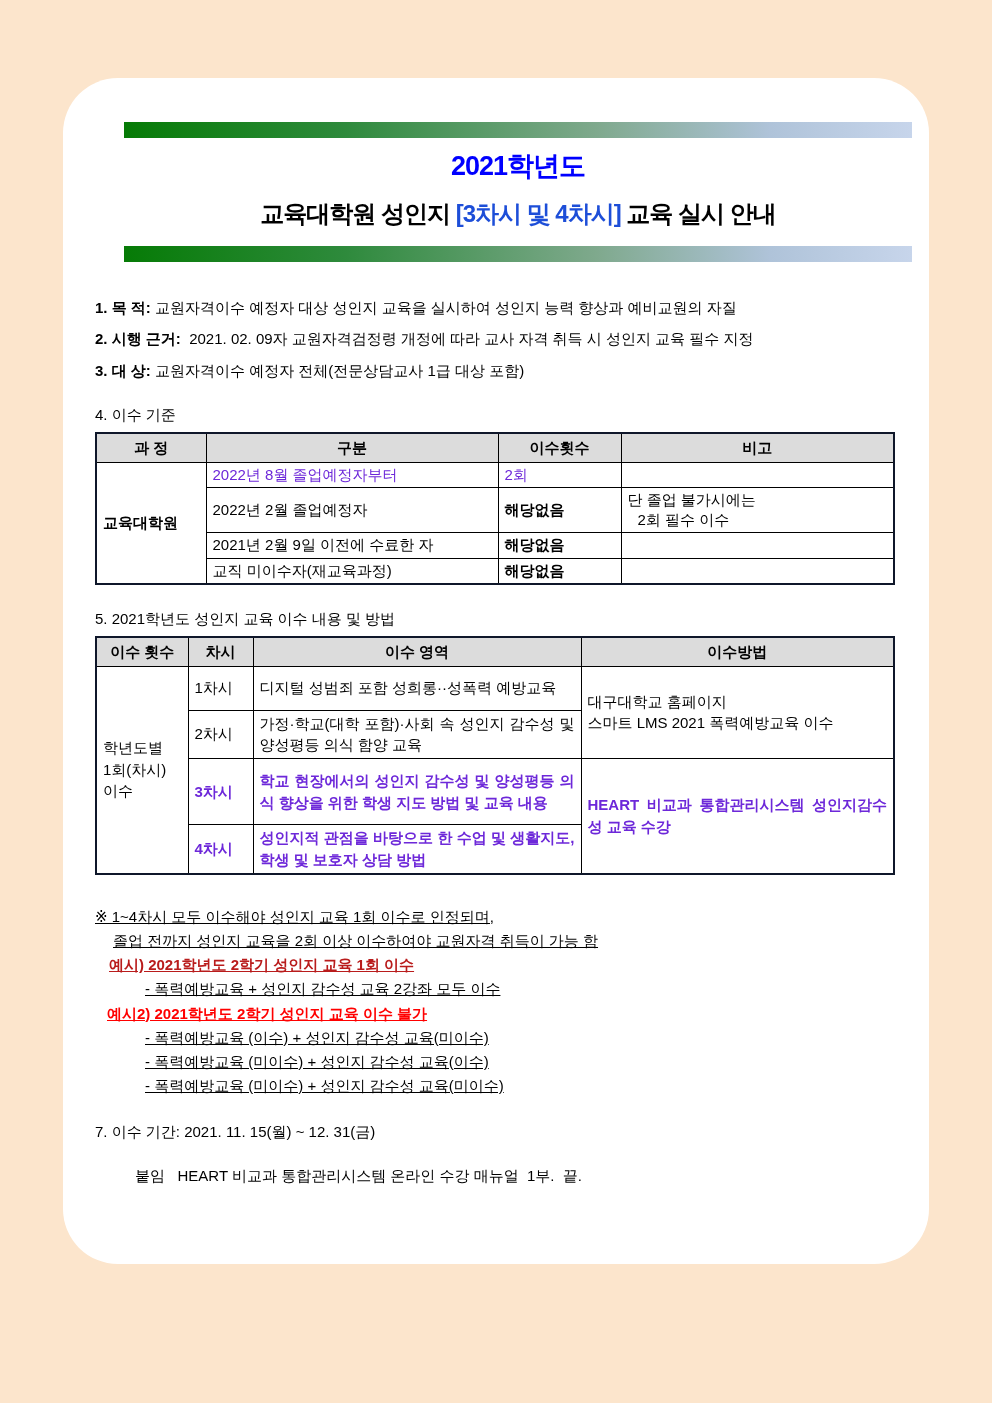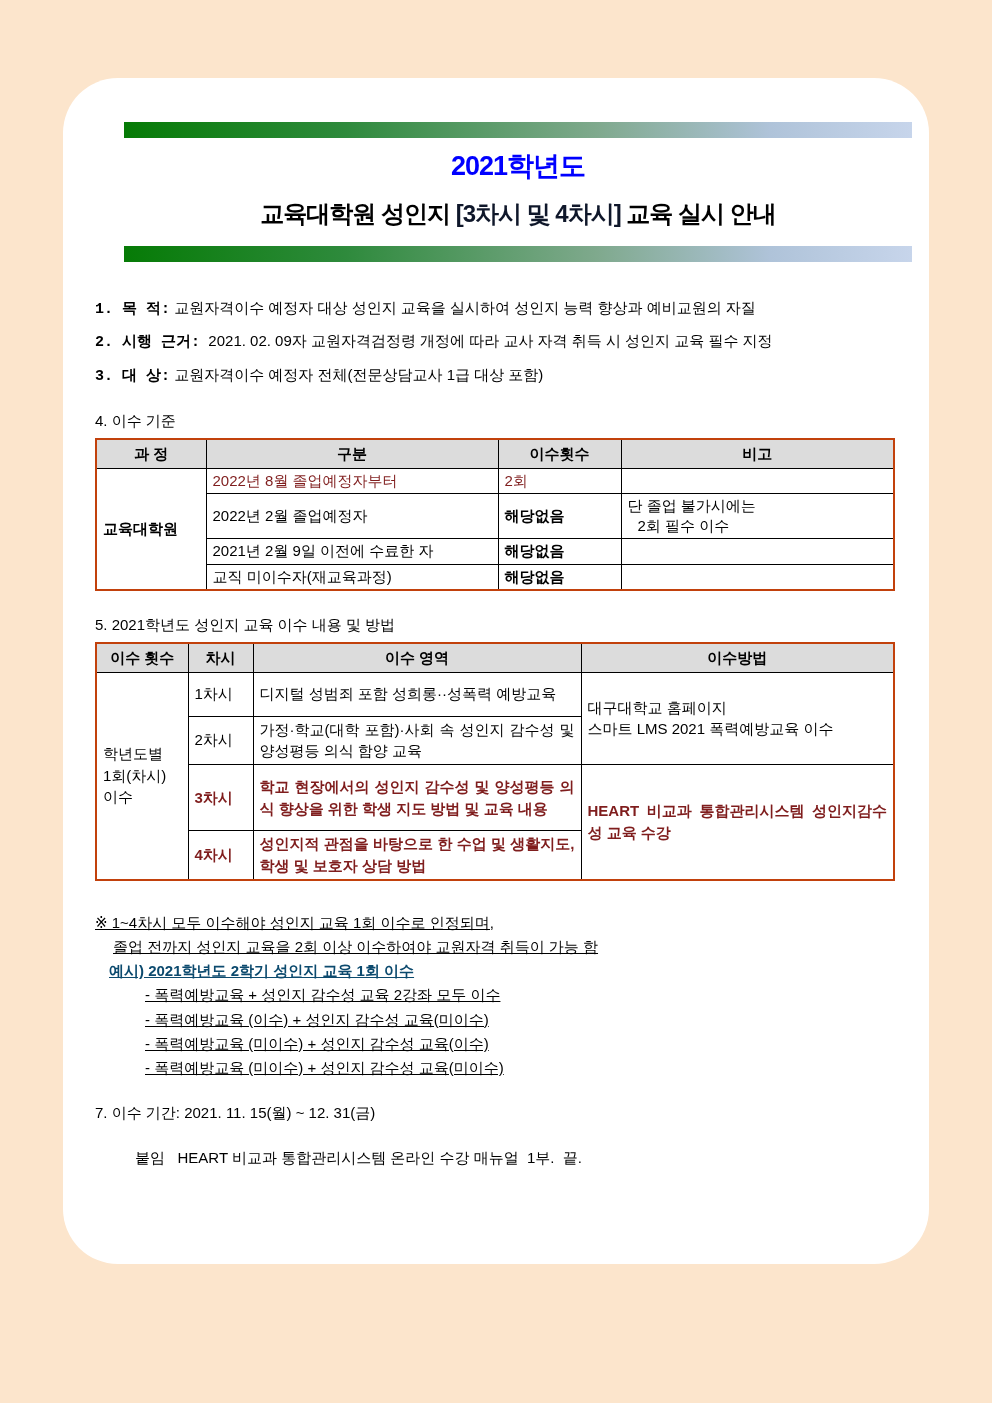--- a/index.html
+++ b/index.html
@@ -22,45 +22,45 @@
     background:linear-gradient(90deg,#067B06 0%,#2E8A3C 28%,#7FA98D 60%,#AFC3D9 82%,#C7D5EB 100%);
   }
   .doc-title {
     text-align:center; color:#0000FF; font-weight:bold;
     font-size:27px; margin:10px 0 6px 0; letter-spacing:-1px;
   }
   .doc-subtitle {
     text-align:center; font-weight:bold; font-size:24px;
     margin:14px 0 16px 0; letter-spacing:-1px;
   }
-  .doc-subtitle .hl { color:#0f172a; }
+  .doc-subtitle .hl { color:#1d4ed8; }
   .content { margin:34px 34px 0 32px; font-size:15px; line-height:1.35; }
   .pre { white-space:pre-wrap; }
   .sec { margin-top:11px; }
-  .sec .lbl { font-weight:bold;font-family:Liberation Mono, monospace; }
+  .sec .lbl { font-weight:bold; }
   .hang { padding-left:18px; }
   .sec-title { margin-top:24px; }
   table {
     border-collapse:collapse; width:798px; margin-top:7px;
-    border:2px solid #c2410c; table-layout:fixed;
+    border:2px solid #0f172a; table-layout:fixed;
   }
   th,td { border:1px solid #000; font-size:15px; padding:2px 6px; vertical-align:middle; }
   th { background:#DCDCDC; font-weight:bold; text-align:center; height:29px; }
   .t-center { text-align:left; }
   .t-bold { font-weight:bold; }
-  .t-blue { color:#7f1d1d; }
+  .t-blue { color:#6d28d9; }
   .t-justify { text-align:justify; word-break:break-all; }
   #table1 col.c1{width:110px;} #table1 col.c2{width:292px;} #table1 col.c3{width:123px;} #table1 col.c4{width:273px;}
   #table1 td { height:25px; }
   #table1 .note2 { padding-left:10px; }
   #table2 col.c1{width:92px;} #table2 col.c2{width:65px;} #table2 col.c3{width:328px;} #table2 col.c4{width:313px;}
   #table2 td { height:44px; line-height:1.45; }
   .notes { margin-top:32px; }
   .notes div { margin-top:4px;text-decoration:underline; }
-  .ex-blue { color:#0c4a6e; font-weight:bold; padding-left:14px; }
+  .ex-blue { color:#b91c1c; font-weight:bold; padding-left:14px; }
   .ex-red { color:#FF0000; font-weight:bold; padding-left:12px; }
   .ex-item { padding-left:50px; }
   .note-sub { padding-left:18px; }
   .s6 { margin-top:46px; }
   .s7 { margin-top:25px; }
   .attach { margin-top:24px;margin-left:40px; }
 </style>
 </head>
 <body>
 
@@ -173,20 +173,21 @@
         <td class="t-justify t-blue t-bold">성인지적 관점을 바탕으로 한 수업 및 생활지도,학생 및 보호자 상담 방법</td>
       </tr>
     </tbody>
       </table>
 
     <div class="notes">
       <div>※ 1~4차시 모두 이수해야 성인지 교육 1회 이수로 인정되며,</div>
       <div class="note-sub">졸업 전까지 성인지 교육을 2회 이상 이수하여야 교원자격 취득이 가능 함</div>
       <div class="ex-blue">예시) 2021학년도 2학기 성인지 교육 1회 이수</div>
       <div class="ex-item">- 폭력예방교육 + 성인지 감수성 교육 2강좌 모두 이수</div>
+      <div class="ex-red">예시2) 2021학년도 2학기 성인지 교육 이수 불가</div>
       <div class="ex-item">- 폭력예방교육 (이수) + 성인지 감수성 교육(미이수)</div>
       <div class="ex-item">- 폭력예방교육 (미이수) + 성인지 감수성 교육(이수)</div>
       <div class="ex-item">- 폭력예방교육 (미이수) + 성인지 감수성 교육(미이수)</div>
     </div>
 
     <div class="s7 pre">7. 이수 기간: 2021. 11. 15(월) ~ 12. 31(금)</div>
     <div class="attach pre">붙임   HEART 비교과 통합관리시스템 온라인 수강 매뉴얼  1부.  끝.</div>
 
   </div>
 </div>

